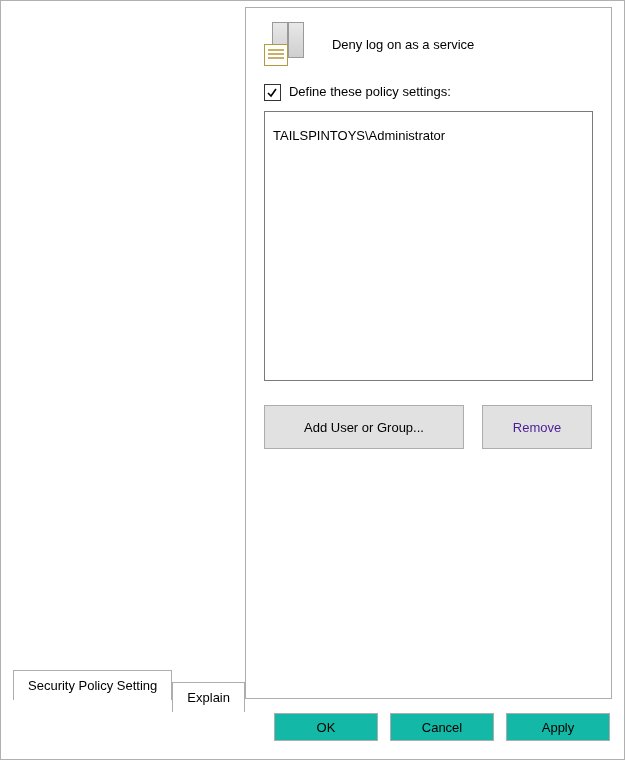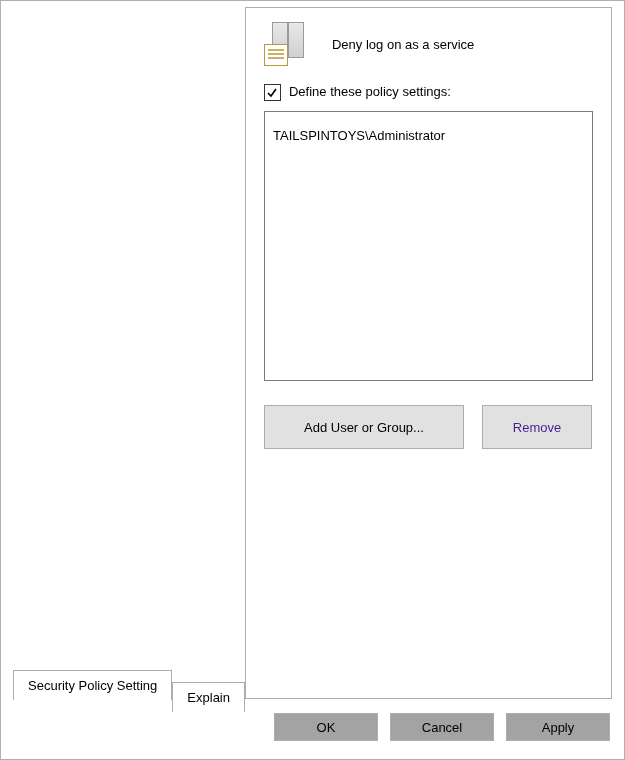--- a/index.html
+++ b/index.html
@@ -18,21 +18,21 @@
 .hdr-label{font-size:13px}
 .defrow{display:flex;align-items:flex-start;gap:8px;margin-bottom:10px;font-size:13px}
 .chk{width:15px;height:15px;border:1px solid #333;display:flex;align-items:center;justify-content:center;background:#fff}
 .list{flex:0 0 auto;height:240px;border:1px solid #7a7a7a;background:#fff;padding:14px 8px;font-size:13px;overflow:auto}
 .list-item{line-height:20px}
 .btnrow{margin-top:24px;display:flex;gap:18px}
 .btn{height:44px;min-width:110px;padding:0 18px;border:1px solid #adadad;background:#e1e1e1;font-family:inherit;font-size:13px;display:flex;align-items:center;justify-content:center}
 .btn.big{min-width:200px}
 .btn:disabled,.btn.disabled{color:#4c1d95}
 .footer{padding:14px 14px 18px 14px;display:flex;justify-content:flex-end;gap:12px}
-.fbtn{width:104px;height:28px;border:1px solid #adadad;background:#a3a3a3;font-family:inherit;font-size:13px}
+.fbtn{width:104px;height:28px;border:1px solid #adadad;background:#14b8a6;font-family:inherit;font-size:13px}
 
 .gpo-icon{width:42px;height:44px;position:relative}
 .gpo-icon .srv{position:absolute;left:8px;top:0;width:14px;height:34px;background:linear-gradient(#e8e8e8,#cfcfcf);border:1px solid #9a9a9a}
 .gpo-icon .srv2{left:24px}
 .gpo-icon .doc{position:absolute;left:0;bottom:0;width:22px;height:20px;background:#fff;border:1px solid #b59a3d}
 .gpo-icon .doc:before{content:"";position:absolute;left:3px;top:4px;right:3px;height:2px;background:#c7b06a;box-shadow:0 4px 0 #c7b06a,0 8px 0 #c7b06a}
 </style>
 </head>
 <body>
 

